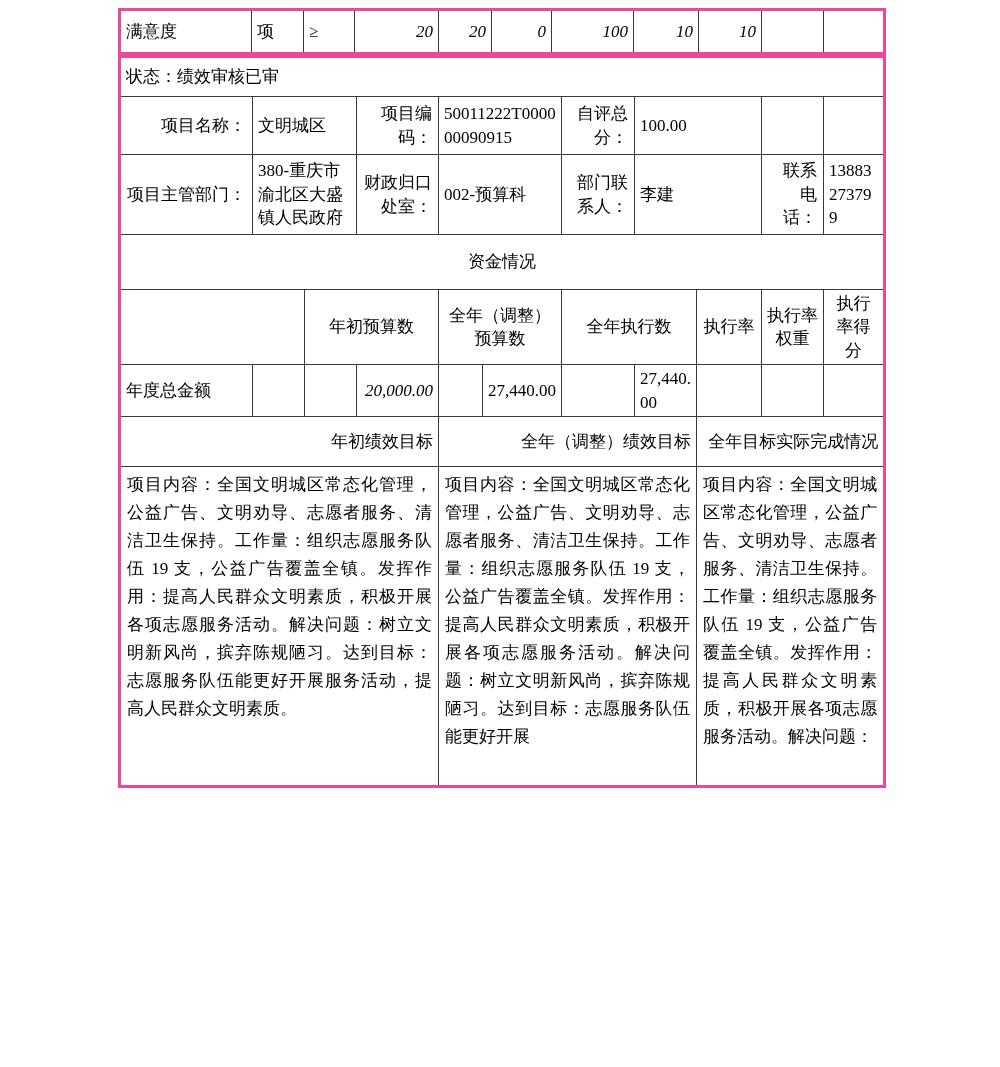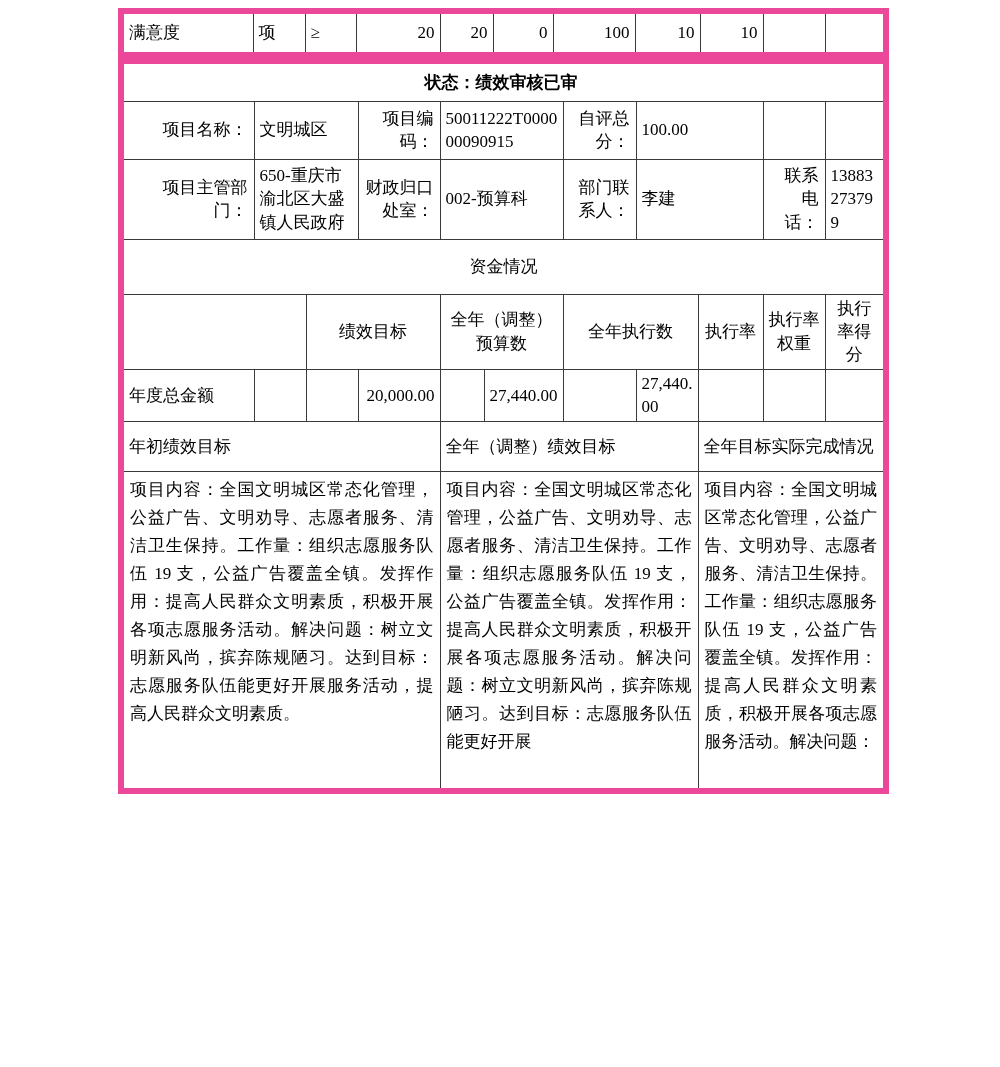--- a/index.html
+++ b/index.html
@@ -4,55 +4,55 @@
 <style>
   * { margin:0; padding:0; box-sizing:border-box; }
   html, body { background:#ffffff; }
   body {
     width:1000px; height:1067px; overflow:hidden;
     font-family:"Liberation Serif","DejaVu Serif",serif;
     color:#000;
   }
   .page { width:765px; margin-left:118px; }
 
-  table { border-collapse:collapse; table-layout:fixed; width:765px; border:6px solid #ec4899; }
+  table { border-collapse:collapse; table-layout:fixed; width:765px; border:3px solid #ec4899; }
   td {
     border:1px solid #3a3a3a;
     font-size:17px; line-height:1.38;
     padding:2px 5px;
     vertical-align:middle;
     word-break:break-all;
     overflow:hidden;
   }
 
   
   .top-table { margin-top:8px; }
   .top-table td { height:44px; }
   .top-table td.gray-l { border-left-color:#9a9a9a; }
 
-  .num  { text-align:right; }
+  .num  { text-align:right;font-style:italic; }
   .lab  { text-align:right; padding-right:6px; }
 
   .doc-title {
     text-align:center;
     font-size:28px; font-weight:bold;
     margin-top:60px; margin-bottom:24px;
     letter-spacing:1px;
     font-family:"Liberation Serif","DejaVu Serif",serif;
   }
 
-  .r-status td { height:40px; text-align:center; padding-right:10px;font-weight:bold; }
+  .r-status td { height:40px; text-align:left; padding-right:10px; }
   .r-info1 td  { height:58px; }
   .r-info2 td  { height:80px; }
   .r-section td{ height:55px; text-align:center;margin-top:41px; }
   .r-fhead td  { height:57px; text-align:center; }
   .r-fund1 td  { height:48px; }
   .r-fund2 td  { height:52px; }
   .r-fund3 td  { height:46px; }
-  .r-ghead td  { height:50px; text-align:left; }
+  .r-ghead td  { height:50px; text-align:right; }
   .r-gtext td  {
     height:320px;
     vertical-align:top;
     text-align:justify;
     line-height:28px;
     padding:4px 6px;
   }
 </style>
 </head>
 <body>
@@ -117,36 +117,36 @@
       <td class="lab">项目编码：</td>
       <td colspan="2">50011222T000000090915</td>
       <td class="lab">自评总分：</td>
       <td colspan="2">100.00</td>
       <td></td>
       <td></td>
     </tr>
 
     <tr class="r-info2">
       <td class="lab">项目主管部门：</td>
-      <td colspan="2">650-重庆市渝北区大盛镇人民政府</td>
+      <td colspan="2">380-重庆市渝北区大盛镇人民政府</td>
       <td class="lab">财政归口处室：</td>
       <td colspan="2">002-预算科</td>
       <td class="lab">部门联系人：</td>
       <td colspan="2">李建</td>
       <td class="lab">联系电话：</td>
       <td>13883273799</td>
     </tr>
 
     <tr class="r-section">
       <td colspan="11">资金情况</td>
     </tr>
 
     <tr class="r-fhead">
       <td colspan="2"></td>
-      <td colspan="2">绩效目标</td>
+      <td colspan="2">年初预算数</td>
       <td colspan="2">全年（调整）预算数</td>
       <td colspan="2">全年执行数</td>
       <td>执行率</td>
       <td>执行率权重</td>
       <td>执行率得分</td>
     </tr>
 
     <tr class="r-fund1">
       <td>年度总金额</td>
       <td></td>

